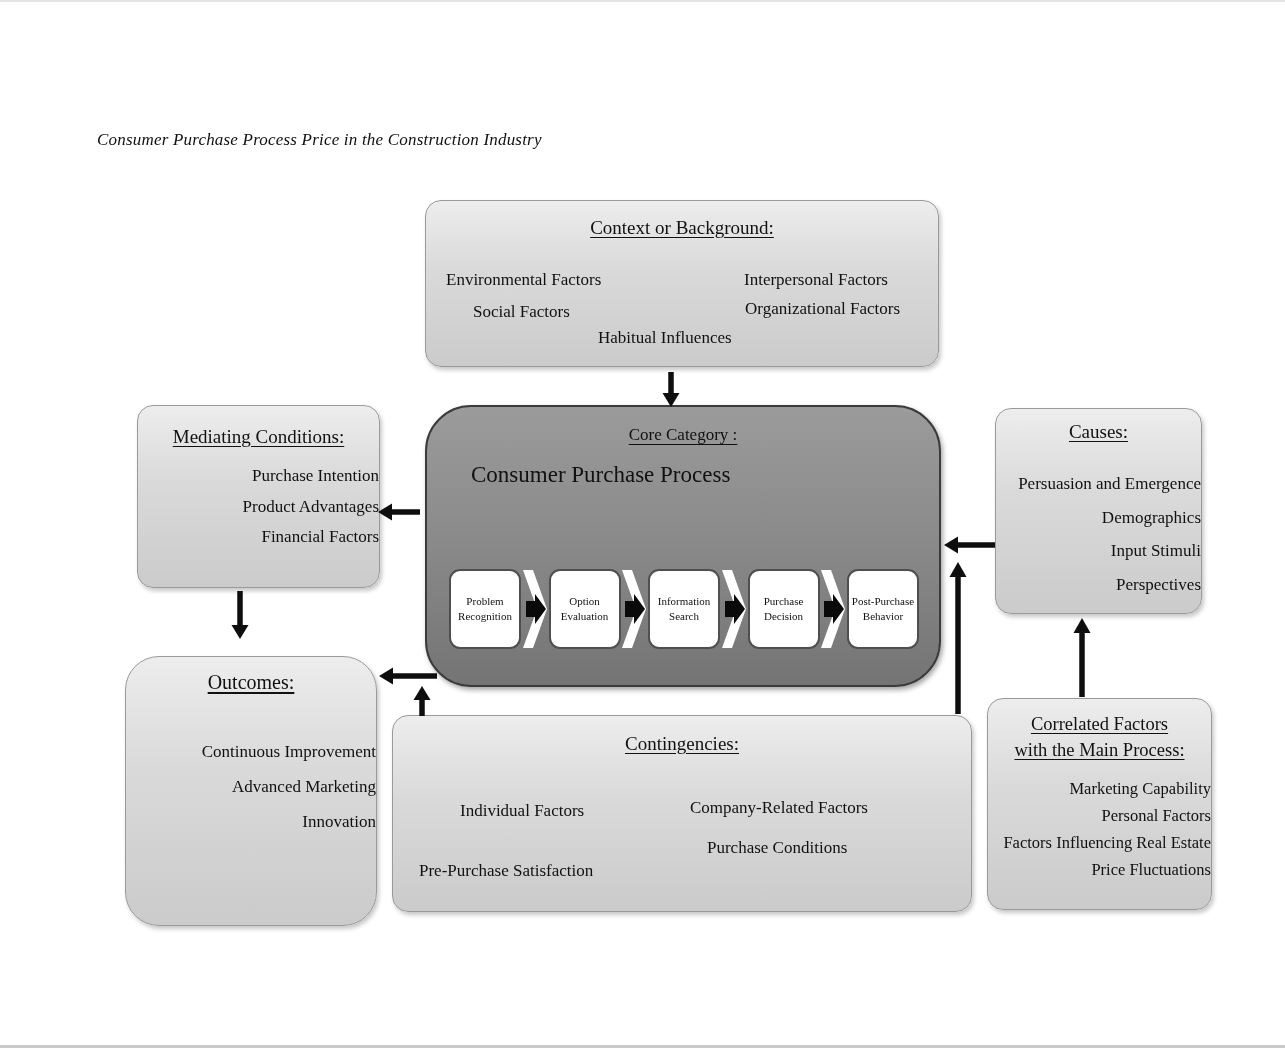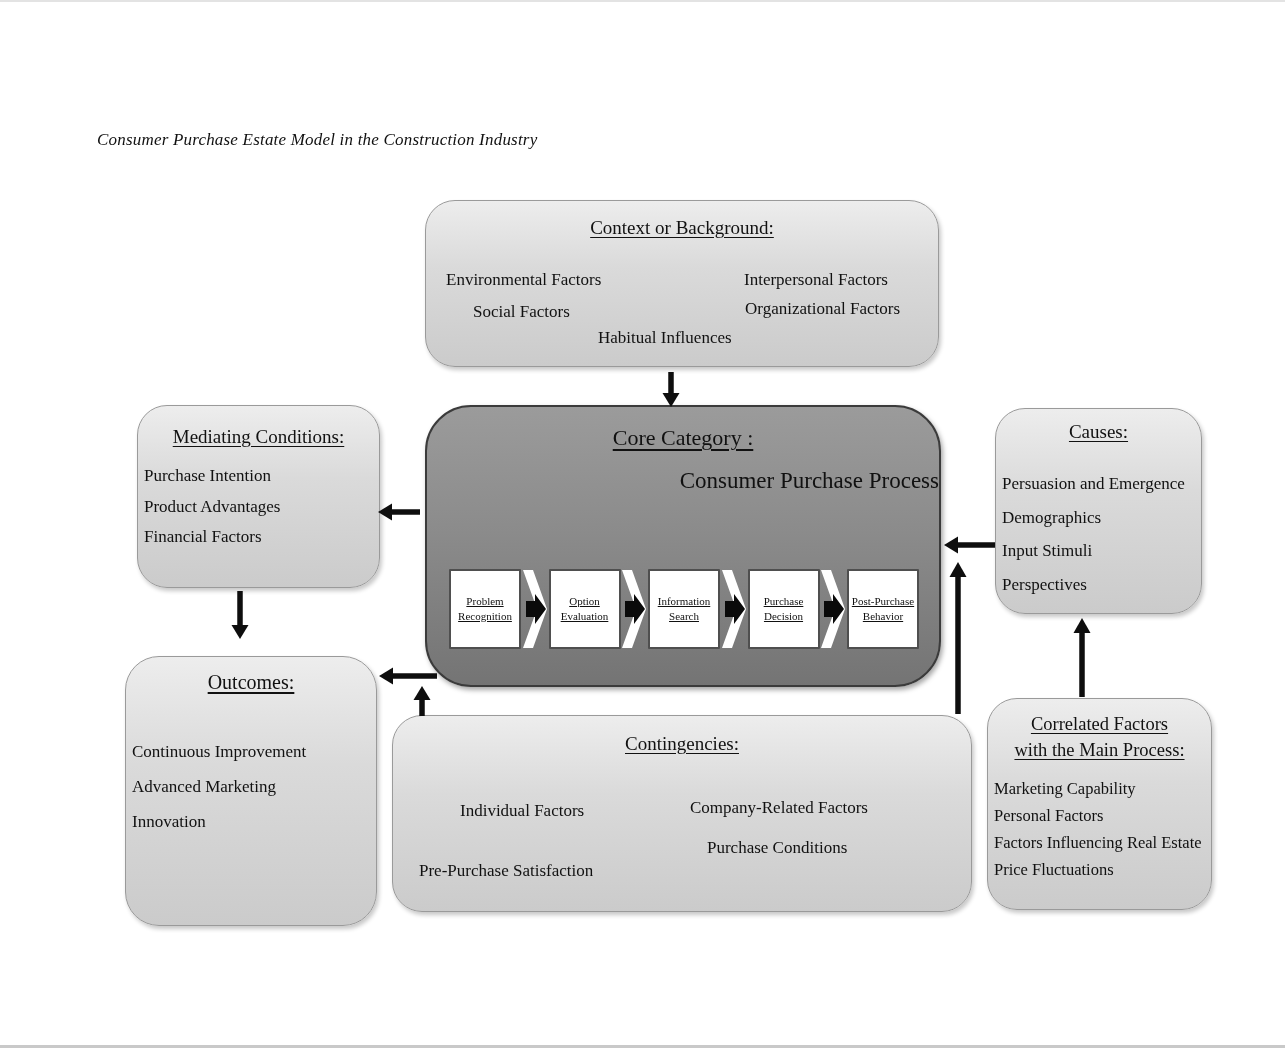--- a/index.html
+++ b/index.html
@@ -11,60 +11,60 @@
   #edge-top{top:0;height:2px;background:#e3e3e3;}
   #edge-bottom{top:1045px;height:3px;background:#c9c9c9;}
 
   #page-title{
     position:absolute;left:97px;top:130px;font-style:italic;font-size:17px;
     letter-spacing:.2px;white-space:nowrap;
   }
 
   
   .lightbox{
-    position:absolute;border-radius:30px;
+    position:absolute;border-radius:16px;
     background:linear-gradient(180deg,#ededed 0%,#dadada 40%,#cbcbcb 100%);
     border:1px solid #9a9a9a;
     box-shadow:2px 3px 4px rgba(0,0,0,0.22);
   }
   .box-title{
     text-align:center;font-size:19px;
     text-decoration:underline;text-underline-offset:3px;
   }
   .item{font-size:17px;white-space:nowrap;}
-  .stack{text-align:left;padding-left:6px;}
+  .stack{text-align:right;padding-left:6px;}
   .stack .item{display:block;}
 
   
   #context-box{left:425px;top:200px;width:512px;height:165px;}
   #context-box .box-title{margin-top:16px;}
   #context-box .item{position:absolute;}
   #ctx-i0{left:20px;top:69px;}
   #ctx-i1{left:318px;top:69px;}
   #ctx-i2{left:47px;top:101px;}
   #ctx-i3{left:319px;top:98px;}
   #ctx-i4{left:172px;top:127px;}
 
   
   #core-box{
     position:absolute;left:425px;top:405px;width:512px;height:278px;border-radius:46px;
     background:linear-gradient(180deg,#9b9b9b 0%,#8b8b8b 45%,#747474 100%);
     border:2px solid #3b3b3b;box-shadow:2px 3px 5px rgba(0,0,0,0.35);
   }
-  #core-title{margin-top:18px;text-align:center;font-size:22px;
+  #core-title{margin-top:18px;text-align:center;font-size:17px;
     text-decoration:underline;text-underline-offset:4px;}
-  #core-subtitle{margin-top:17px;text-align:right;font-size:23px;}
+  #core-subtitle{margin-top:17px;text-align:left;font-size:23px;padding-left:44px;}
   #process-strip{
     position:absolute;left:22px;right:20px;top:162px;height:80px;
     display:flex;align-items:center;justify-content:space-between;
   }
   .step-box{
-    width:64px;height:72px;background:#ffffff;border:2px solid #4f4f4f;border-radius:1px;
+    width:64px;height:72px;background:#ffffff;border:2px solid #4f4f4f;border-radius:11px;
     display:flex;align-items:center;justify-content:center;text-align:center;
-    font-size:11px;line-height:1.35;padding:2px;text-decoration:underline;
+    font-size:11px;line-height:1.35;padding:2px;
   }
   .step-arrow{width:26px;height:80px;flex:0 0 auto;}
 
   
   #mediating-box{left:137px;top:405px;width:241px;height:181px;}
   #mediating-box .box-title{margin-top:20px;}
   #mediating-box .stack{margin-top:13px;}
   #mediating-box .item{line-height:30.5px;}
 
   
@@ -99,21 +99,21 @@
   .ahead{fill:#0e0e0e;stroke:none;}
 </style>
 </head>
 <body>
 
 <div id="stage">
 
   <div id="edge-top" class="edge"></div>
   <div id="edge-bottom" class="edge"></div>
 
-  <div id="page-title">Consumer Purchase Estate Model in the Construction Industry</div>
+  <div id="page-title">Consumer Purchase Process Price in the Construction Industry</div>
 
   <div id="context-box" class="lightbox">
     <div class="box-title">Context or Background:</div>
     <span id="ctx-i0" class="item">Environmental Factors</span>
     <span id="ctx-i1" class="item">Interpersonal Factors</span>
     <span id="ctx-i2" class="item">Social Factors</span>
     <span id="ctx-i3" class="item">Organizational Factors</span>
     <span id="ctx-i4" class="item">Habitual Influences</span>
   </div>
 

